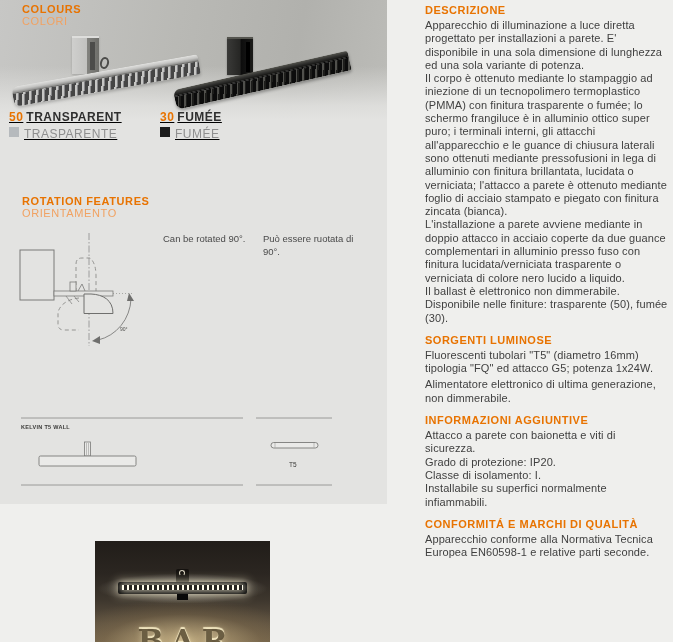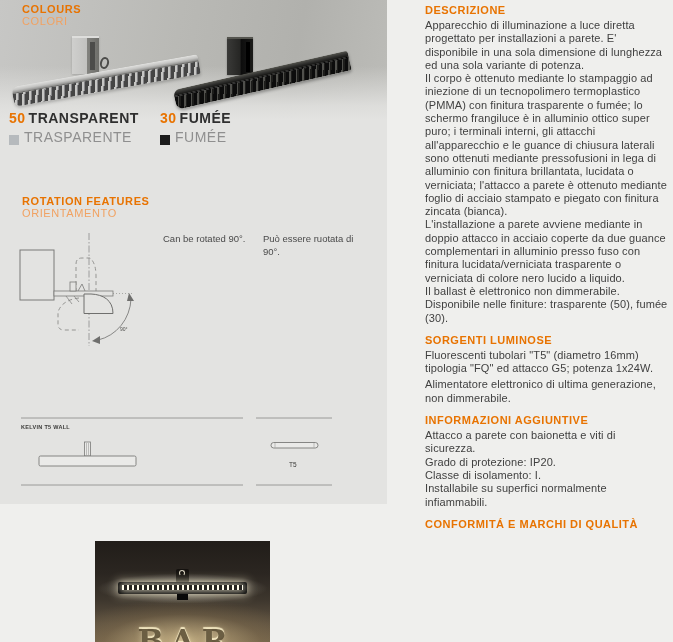--- a/index.html
+++ b/index.html
@@ -41,24 +41,24 @@
   }
   .mount2-slot { position:absolute; right:3px; top:3px; width:4px; height:30px; background:#000; }
   .bar { position:absolute; height:20px; transform-origin:0 50%; border-radius:7px 3px 3px 7px; overflow:hidden; }
   .bar1 { left:13px; top:87px; width:189px; transform:rotate(-10deg); box-shadow:0 2px 3px rgba(0,0,0,.2); }
   .bar2 { left:175px; top:90px; width:179px; transform:rotate(-12.8deg); box-shadow:0 2px 3px rgba(0,0,0,.3); }
   .bar .top1 { height:6px; background:linear-gradient(to bottom,#e2e2e0 0%,#c4c4c2 55%,#90908e 100%); }
   .bar .face1 { height:14px; background:repeating-linear-gradient(105deg,#454545 0 3.5px,#c6c6c4 3.5px 5.5px,#88888a 5.5px 6.5px); border-top:1px solid #6a6a68; }
   .bar .top2 { height:6px; background:linear-gradient(to bottom,#55554f 0%,#2e2e2c 55%,#131311 100%); }
   .bar .face2 { height:14px; background:repeating-linear-gradient(105deg,#0c0c0c 0 3.5px,#50504c 3.5px 5px,#1d1d1b 5px 6.5px); border-top:1px solid #000; }
   
-  .variant { position:absolute; font-size:14px; letter-spacing:.5px; }
+  .variant { position:absolute; font-size:12px; letter-spacing:.5px;text-decoration:underline; }
   .variant .row1 { font-weight:bold; color:#2f2f2f; }
   .variant .code { color:#e87301; margin-right:3px; }
-  .variant .row2 { margin-top:3px; color:#8f8f8f; display:flex; align-items:flex-end; }
+  .variant .row2 { margin-top:3px; color:#8f8f8f; display:flex; align-items:flex-start; }
   .swatch { display:inline-block; width:10px; height:10px; margin-right:5px; }
   .swatch-transparent { background:#b6babd; }
   .swatch-fumee { background:#1c1c1c; }
   
   .rot-note { position:absolute; top:232px; font-size:9.5px; line-height:13px; color:#4a4a4a; }
   
   .techsvg { position:absolute; }
   
   .photo {
     position:absolute; left:95px; top:541px; width:175px; height:101px; overflow:hidden;
@@ -219,17 +219,18 @@
 
       <div class="sec-body">Alimentatore elettronico di ultima generazione, non dimmerabile.</div>
 
       <div class="sec-title">INFORMAZIONI AGGIUNTIVE</div>
       <div class="sec-body">Attacco a parete con baionetta e viti di sicurezza.
 Grado di protezione: IP20.
 Classe di isolamento: I.
 Installabile su superfici normalmente infiammabili.</div>
 
       <div class="sec-title">CONFORMITÁ E MARCHI DI QUALITÀ</div>
+      <div class="sec-body">Apparecchio conforme alla Normativa Tecnica Europea EN60598-1 e relative parti seconde.</div>
 
     </div>
   </div>
 
 </div>
 
 </body></html>

